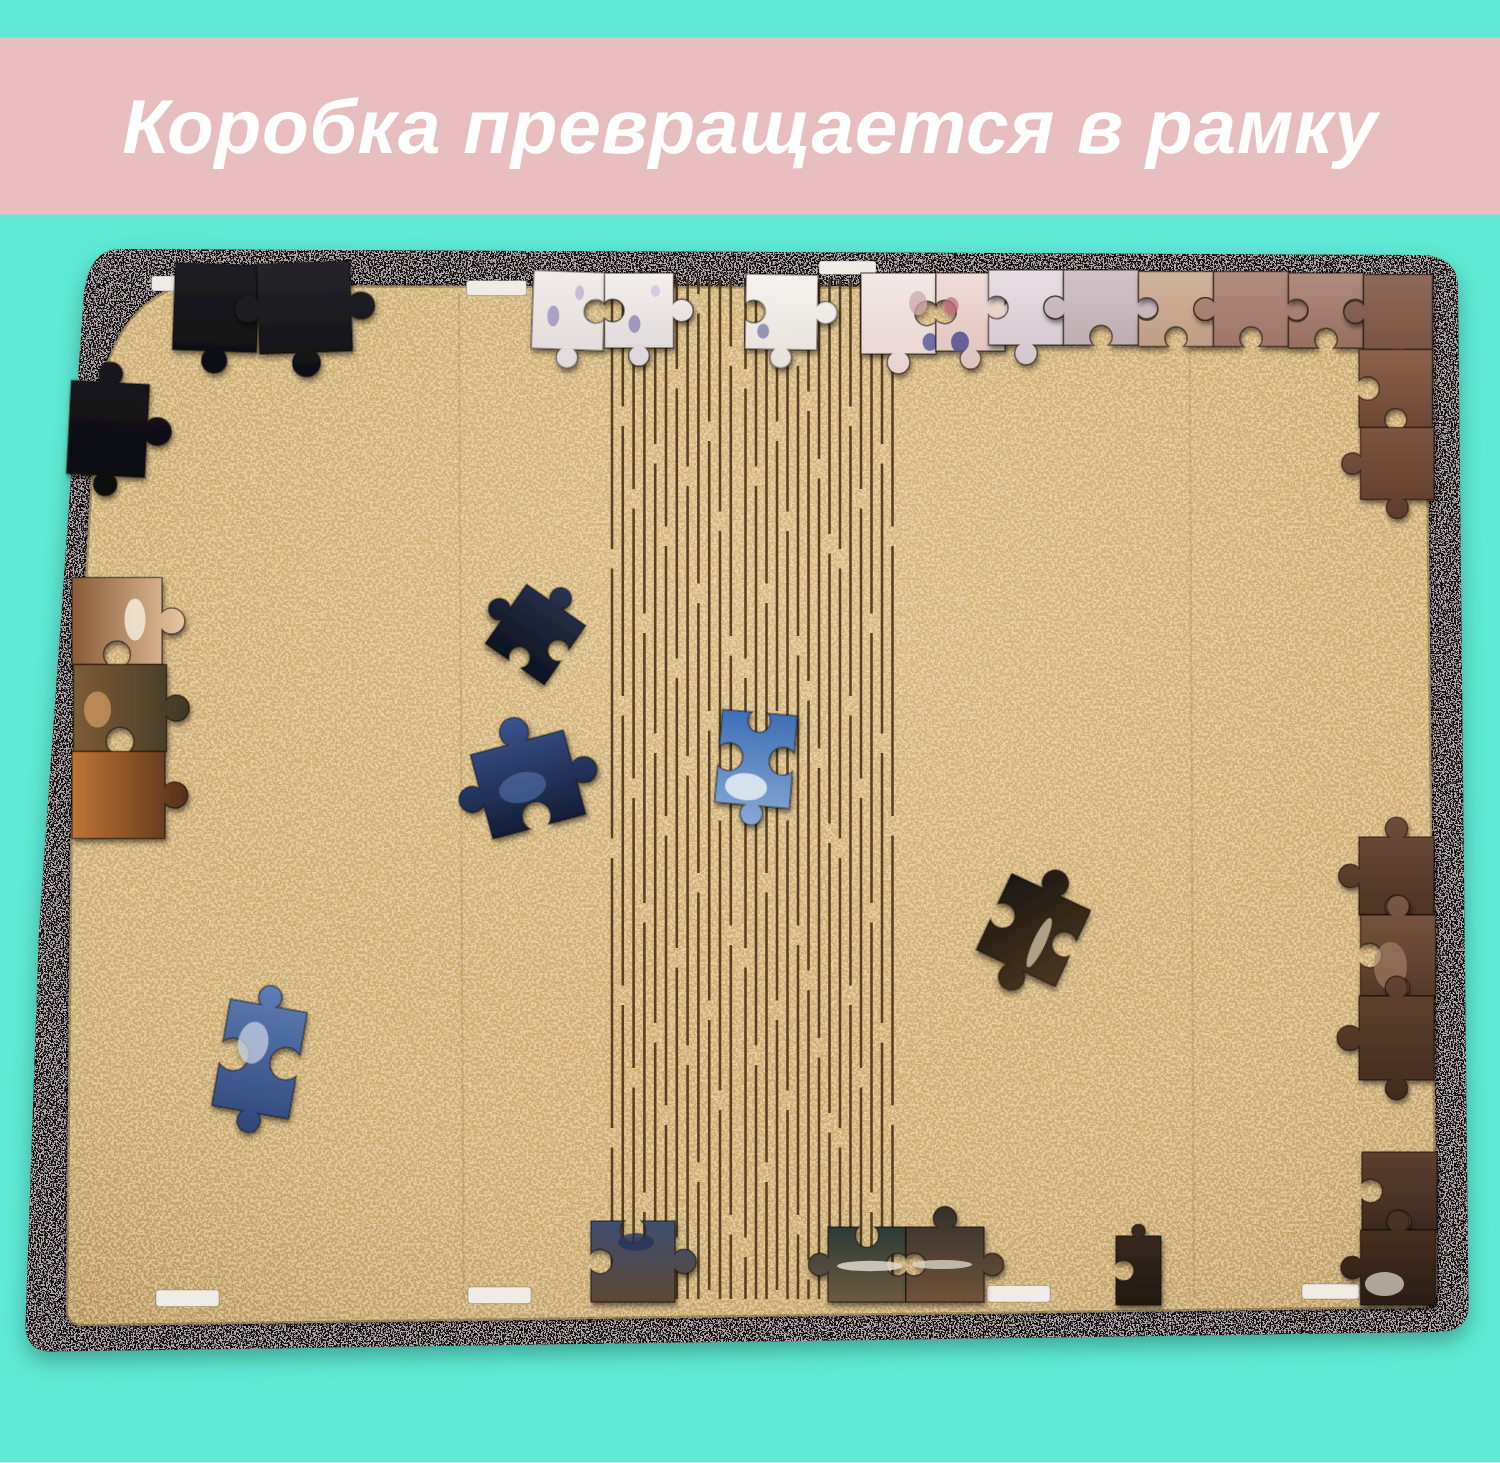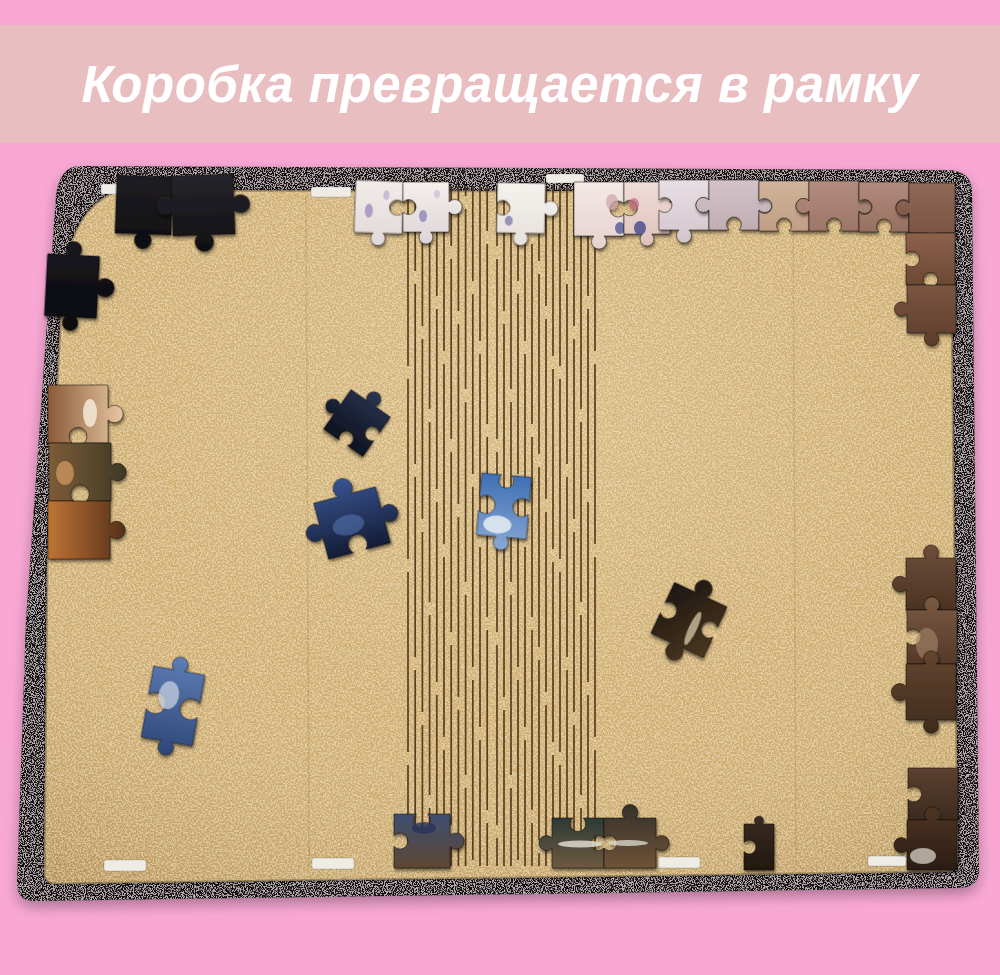--- a/index.html
+++ b/index.html
@@ -1,18 +1,18 @@
 <!DOCTYPE html>
 <html><head>
 <meta charset="utf-8">
 <style>
   html,body{margin:0;padding:0;background:#ffffff;}
   body{width:1000px;height:975px;position:relative;overflow:hidden;
        font-family:"Liberation Sans", sans-serif;}
-  .stage{position:absolute;inset:0;width:1000px;height:975px;background:#f9a8d4;}
+  .stage{position:absolute;inset:0;width:1000px;height:975px;background:#5eead4;}
   .banner{position:absolute;left:0;top:25px;width:1000px;height:118px;
           display:flex;align-items:center;justify-content:center;z-index:2;}
   .banner-text{font-size:51px;font-weight:700;font-style:italic;
                letter-spacing:0.5px;white-space:nowrap;}
   #photo-svg{position:absolute;left:0;top:0;z-index:1;}
 </style>
 </head>
 <body>
 
 <div class="stage">

